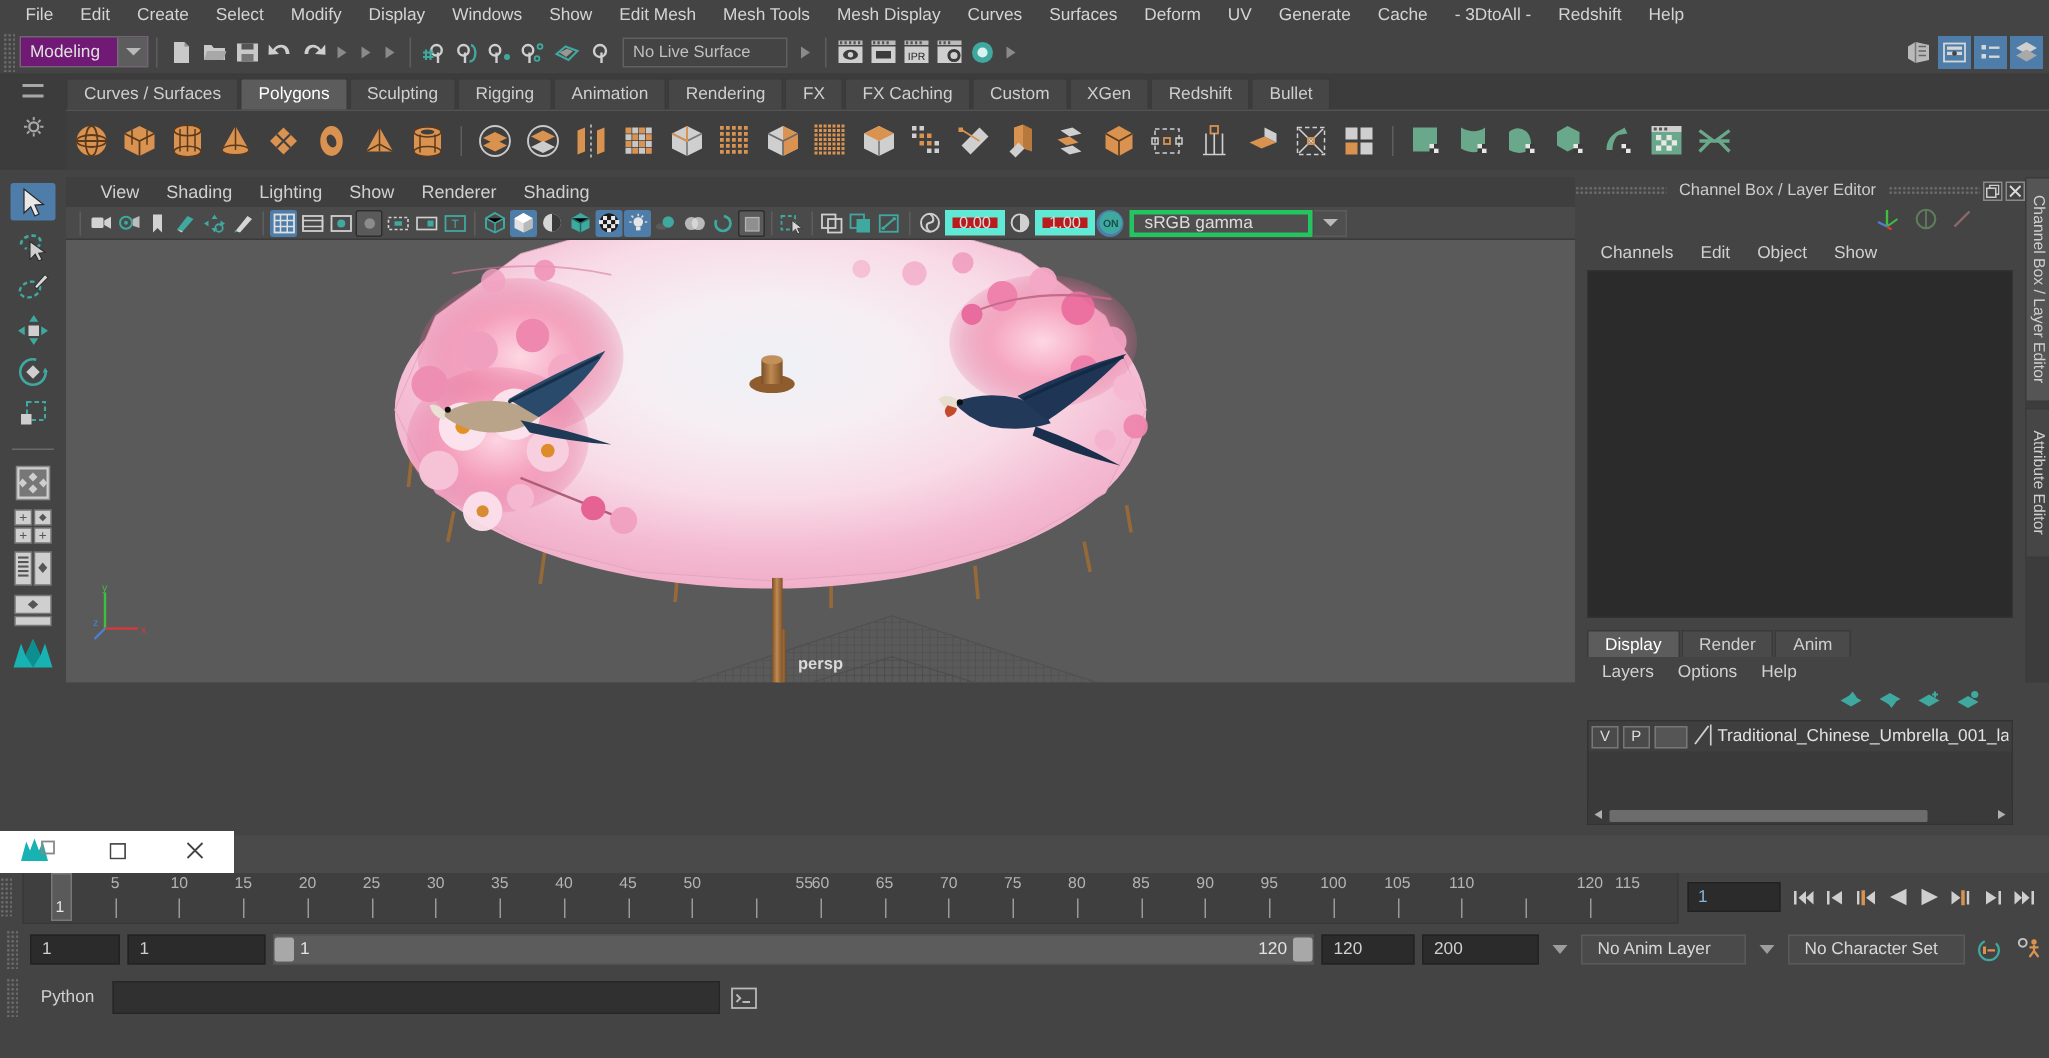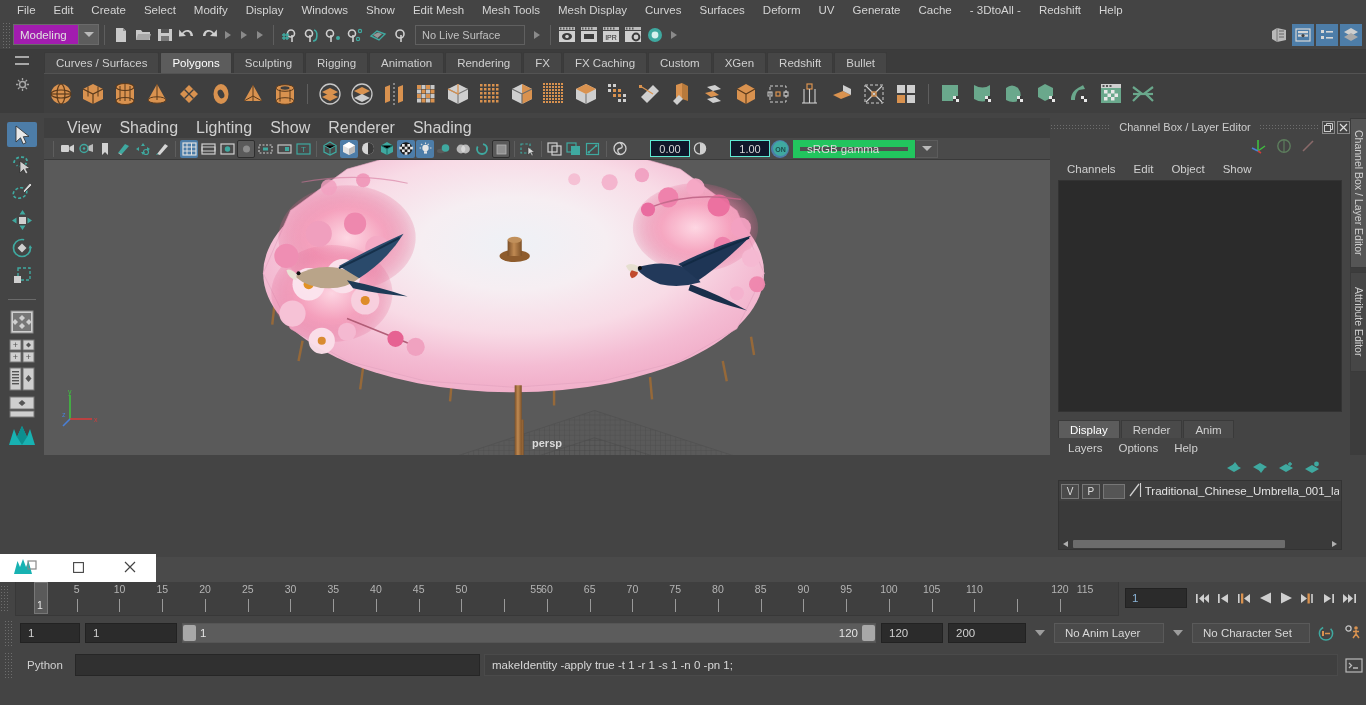--- a/index.html
+++ b/index.html
@@ -28,21 +28,21 @@
   .statusline {
     height: 30px; background: #444444; display: flex; align-items: center;
     border-bottom: 1px solid #3a3a3a; padding-left: 2px;
   }
   .gripper {
     width: 8px; height: 26px; margin-right: 3px;
     background-image: radial-gradient(#777 0.8px, transparent 0.9px);
     background-size: 3px 3px; opacity: .8;
   }
   .mode-select {
-    width: 86px; height: 21px; background: #a21caf; border: 1px solid #6a6a6a;
+    width: 86px; height: 21px; background: #701a75; border: 1px solid #6a6a6a;
     display: flex; align-items: center; position: relative; color: #e0e0e0;
     font-size: 11.5px; padding-left: 6px; text-align: center;
   }
   .mode-select .arrowbox {
     position: absolute; right: 0; top: 0; bottom: 0; width: 20px;
     background: #5d5d5d; border-left: 1px solid #6e6e6e;
     display: flex; align-items: center; justify-content: center;
   }
   .tri-down { width: 0; height: 0; border-left: 5px solid transparent; border-right: 5px solid transparent; border-top: 5px solid #b9b9b9; }
   .sep-v { width: 1px; height: 20px; background: #5e5e5e; margin: 0 5px; }
@@ -82,31 +82,31 @@
     background: #444444; display: flex; flex-direction: column; align-items: center;
     padding-top: 4px; gap: 3px;
   }
   .tbbtn { width: 30px; height: 33px; display: flex; align-items: center; justify-content: center; border-radius: 2px; }
   .tbbtn.sel { background: #4d7da8; }
   .tb-div { width: 28px; height: 1px; background: #6a6a6a; margin: 7px 0; }
 
   
   .viewpanel { position: absolute; left: 44px; top: 118px; right: 316px; bottom: 127px; background: #3a3a3a; }
   .vp-menubar { height: 20px; background: #3f3f3f; display: flex; align-items: center; padding-left: 14px; }
-  .vp-menubar .mi { font-size: 16px; color: #d0d0d0; padding: 1px 9px; text-align: right; }
+  .vp-menubar .mi { font-size: 12px; color: #d0d0d0; padding: 1px 9px; text-align: right; }
   .vp-toolbar { height: 22px; background: #4a4a4a; display: flex; align-items: center; padding-left: 6px; gap: 1px; border-bottom:1px solid #3a3a3a;}
   .vpb { width: 18px; height: 18px; display: flex; align-items: center; justify-content: center; border-radius: 2px; }
   .vpb.on { background: #4d7da8; }
   .vpb.framed { border: 1px solid #2e2e2e; background: #5a5a5a; }
   .numfield {
-    height: 17px; width: 40px; background: #0f172a; border: 1px solid #5eead4;
-    color: #d8d8d8; font-size: 11px; display: flex; align-items: center; justify-content: center; margin-left: 20px;
+    height: 17px; width: 40px; background: #b91c1c; border: 5px solid #5eead4;
+    color: #d8d8d8; font-size: 11px; display: flex; align-items: center; justify-content: center;
   }
   .gamma-box {
-    height: 18px; width: 122px; background: #4f4f4f; border: 7px solid #22c55e;
+    height: 18px; width: 122px; background: #4f4f4f; border: 3px solid #22c55e;
     display: flex; align-items: center; padding-left: 7px; color: #dcdcdc; font-size: 11.5px; margin-left: 3px;
   }
   .gamma-arrow {
     width: 22px; height: 18px; background: #4f4f4f; border: 1px solid #5c5c5c; border-left: none;
     display: flex; align-items: center; justify-content: center;
   }
   .vp-canvas { position: absolute; left: 0; right: 0; top: 42px; bottom: 0; background: #5a5a5a; overflow: hidden; }
   .persp-label {
     position: absolute; left: 50%; transform: translateX(-50%); bottom: 6px;
     font-size: 11px; font-weight: bold; color: #dadada;
@@ -1494,21 +1494,20 @@
           <circle cx="12" cy="3" r="1.8" fill="#d9924f"></circle>
           <path d="M12 5 L12 9 L9 13 M12 9 L15 13 M9 6.5 L15 6.5" stroke="#d9924f" stroke-width="1.5" fill="none"></path>
         </svg>
     </div>
   </div>
 
   <div class="cmdrow">
     <div class="gripper"></div>
     <div class="cmd-label">Python</div>
     <div class="cmd-input" placeholder=""></div>
-    <div class="cmd-output">makeIdentity -apply true -t 1 -r 1 -s 1 -n 0 -pn 1;</div>
     <div class="pb" style="width:24px;">
       <svg width="18" height="17" viewBox="0 0 18 17">
           <rect x="1" y="2" width="16" height="13" fill="none" stroke="#b9b9b9" stroke-width="1.2"></rect>
           <path d="M4 6 L6.5 8.5 L4 11 M8 11 h5" stroke="#b9b9b9" stroke-width="1.3" fill="none"></path>
         </svg>
     </div>
   </div>
 
   <div class="taskbar"></div>
   <div class="winctl">

